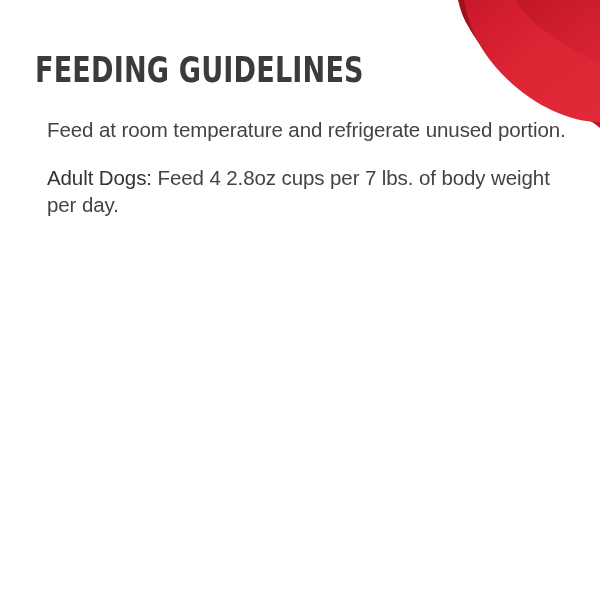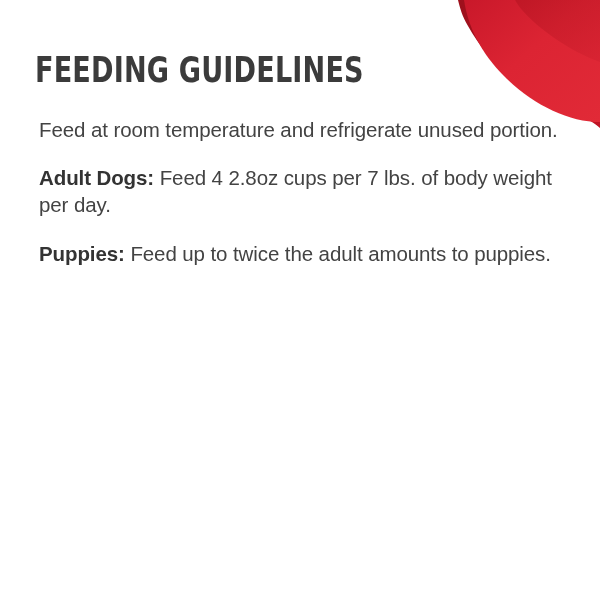--- a/index.html
+++ b/index.html
@@ -45,29 +45,29 @@
     color: #3b3b3b;
     margin: 0 0 26px 0;
     transform: scaleX(0.86);
     transform-origin: left center;
     white-space: nowrap;
   }
   .para {
     font-size: 20.5px;
     line-height: 1.33;
     color: #434343;
-    margin: 0 0 21px 4px;
+    margin: 0 0 21px 12px;
     max-width: 545px;
     letter-spacing: -0.1px;
   }
   .para:last-child {
     margin-bottom: 0;
   }
   .lead-in {
-    font-weight: 700;
+    font-weight: 400;
     color: #333333;
   }
   .body-text {
     font-weight: 400;
   }
 </style>
 </head>
 <body>
 
 <div class="page">
@@ -102,20 +102,16 @@
 
     <p class="para">
       <span class="body-text">Feed at room temperature and refrigerate unused portion.</span>
     </p>
 
     <p class="para">
       <span class="lead-in">Adult Dogs:</span>
       <span class="body-text">Feed 4 2.8oz cups per 7 lbs. of body weight per day.</span>
     </p>
 
-    <p class="para">
-      <span class="lead-in">Puppies:</span>
-      <span class="body-text">Feed up to twice the adult amounts to puppies.</span>
-    </p>
 
 
   </div>
 </div>
 
 </body></html>

